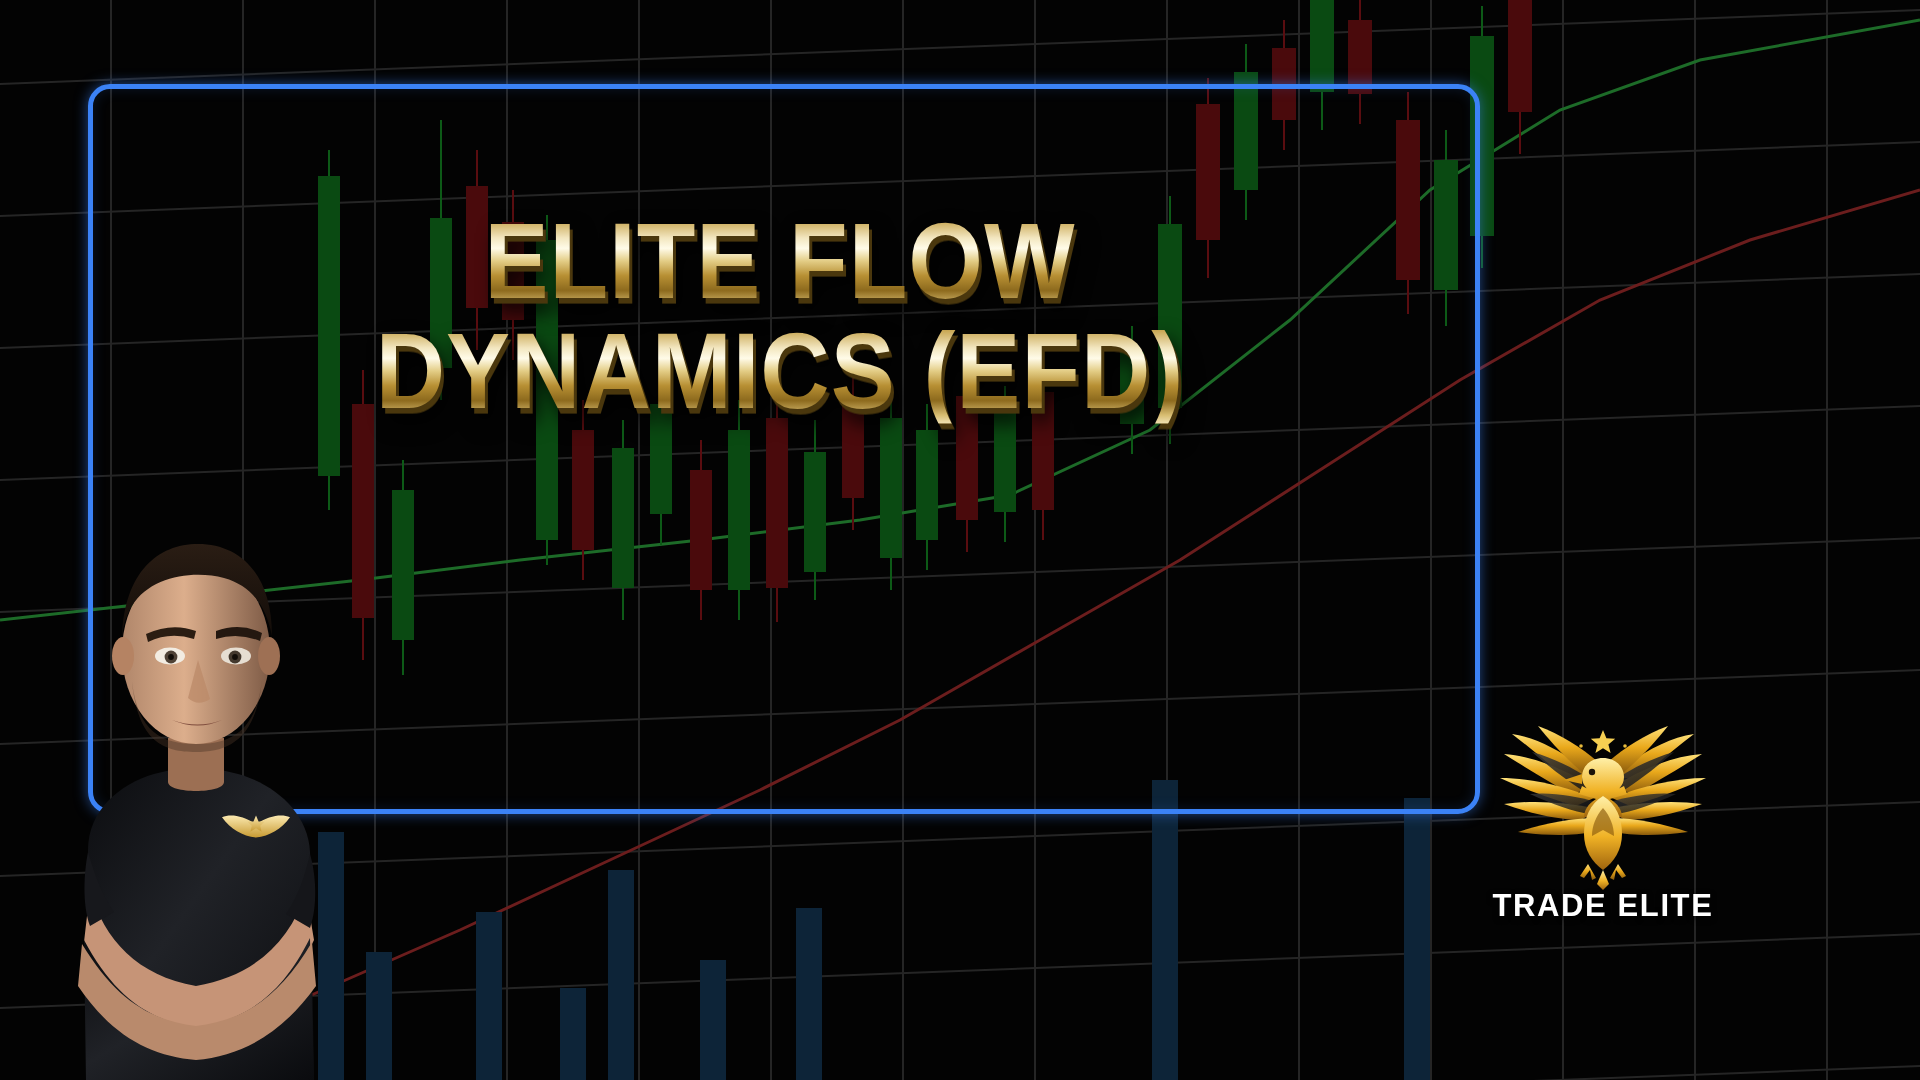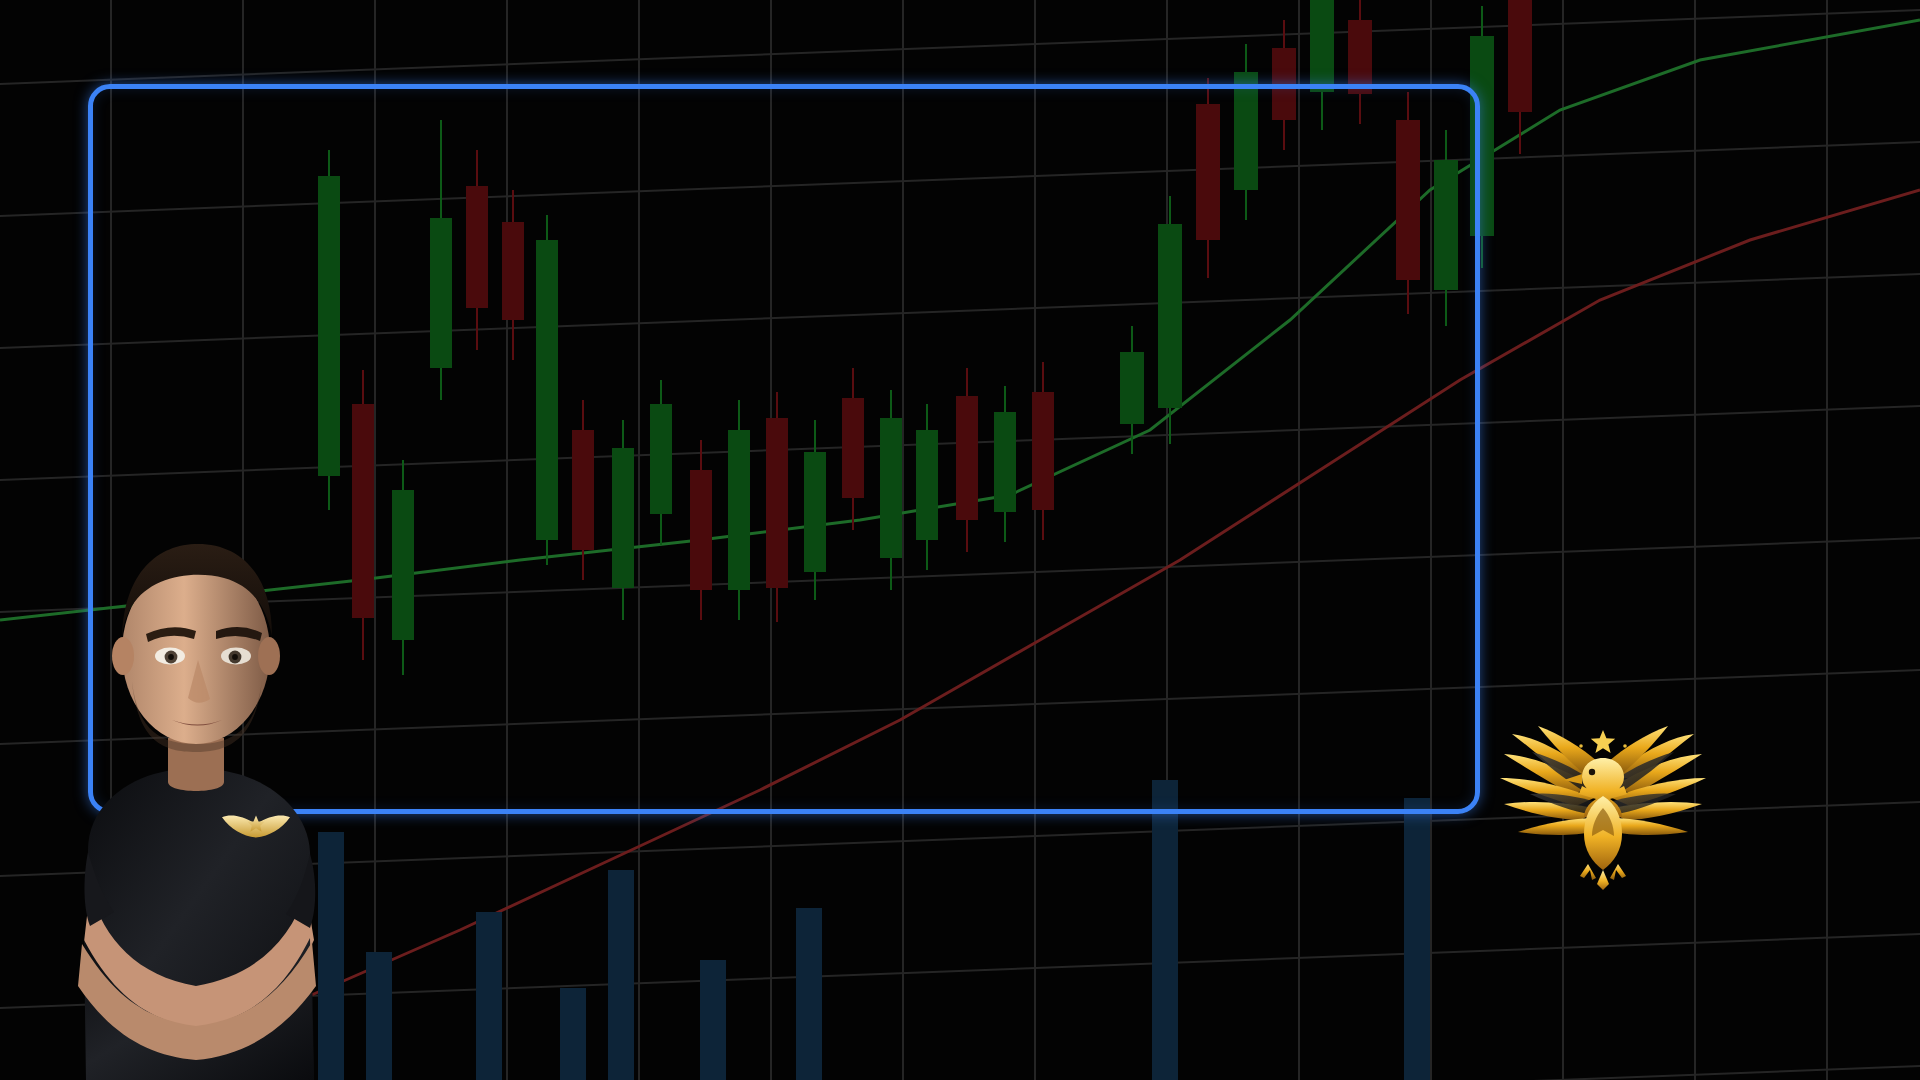--- a/index.html
+++ b/index.html
@@ -253,20 +253,24 @@
         </div>
         <div class="candle c-down" style="left: 1508px; width: 24px; top: 0px; height: 1080px;">
           <div class="wick" style="top: 0px; height: 154px;"></div>
           <div class="body" style="top: 0px; height: 112px;"></div>
         </div>
       </div>
   </div>
 
   <div class="frame"></div>
 
+  <div class="title-block">
+    <div class="title-line title-1">ELITE FLOW</div>
+    <div class="title-line title-2">DYNAMICS (EFD)</div>
+  </div>
 
 
   <div class="logo-block">
     <svg class="logo-mark" viewBox="0 0 250 190">
       <defs>
         <linearGradient id="gA" x1="0" y1="0" x2="0" y2="1">
           <stop offset="0%" stop-color="#ffe27a"></stop>
             <stop offset="45%" stop-color="#e9a81b"></stop>
           <stop offset="100%" stop-color="#8a5a0c"></stop>
         </linearGradient>
@@ -316,20 +320,21 @@
       <circle cx="114" cy="72" r="3.2" fill="#1a1208"></circle>
 
       <path d="M125 96 C112 104 106 118 106 134 C106 150 114 162 125 170
                C136 162 144 150 144 134 C144 118 138 104 125 96 Z" fill="url(#gC)"></path>
       <path d="M125 108 C118 116 114 126 114 136 L125 130 L136 136 C136 126 132 116 125 108 Z" fill="#8a5a0c" opacity=".65"></path>
 
       <path d="M110 164 l-8 12 4 2 6-8 2 10 4-2z" fill="url(#gA)"></path>
       <path d="M140 164 l8 12 -4 2 -6-8 -2 10 -4-2z" fill="url(#gA)"></path>
       <path d="M125 170 l-6 14 6 6 6-6z" fill="url(#gC)"></path>
     </svg>
+    <div class="logo-text">TRADE ELITE</div>
   </div>
 
   <svg class="presenter" viewBox="0 0 340 660">
     <defs>
       <linearGradient id="skin" x1="0" y1="0" x2="1" y2="0">
         <stop offset="0%" stop-color="#b0866a"></stop>
           <stop offset="42%" stop-color="#dcae8c"></stop>
         <stop offset="100%" stop-color="#7e5b46"></stop>
       </linearGradient>
       <linearGradient id="shirt" x1="0" y1="0" x2="1" y2="1">

